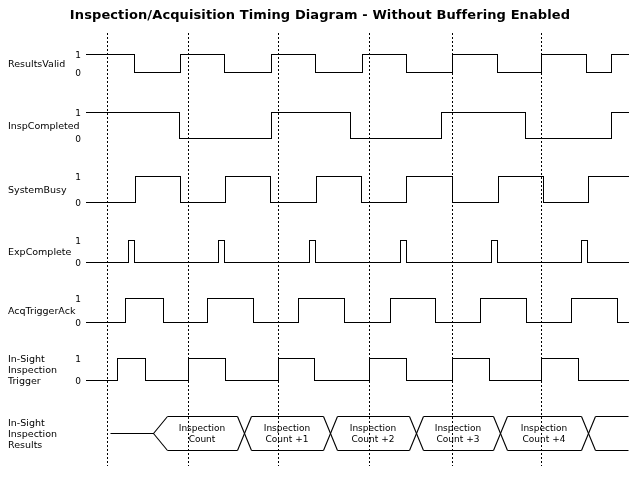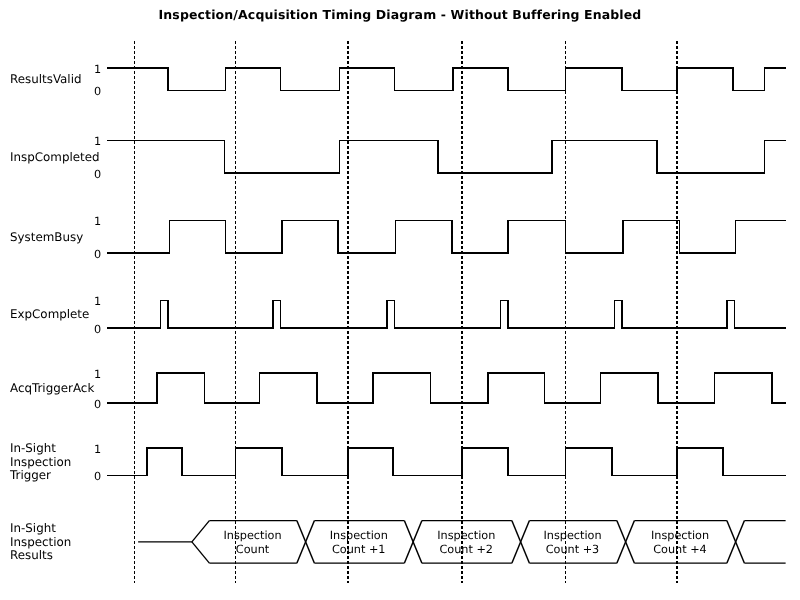--- a/index.html
+++ b/index.html
@@ -20,21 +20,21 @@
     left: 0; top: 0;
     width: 640px;
     height: 480px;
   }
   .title {
     position: absolute;
     left: 0;
     top: 7px;
     width: 640px;
     text-align: center;
-    font-size: 10px;
+    font-size: 13px;
     font-weight: bold;
     font-family: "DejaVu Sans", sans-serif;
     letter-spacing: 0.1px;
   }
   svg.canvas {
     position: absolute;
     left: 0;
     top: 0;
     width: 640px;
     height: 480px;

